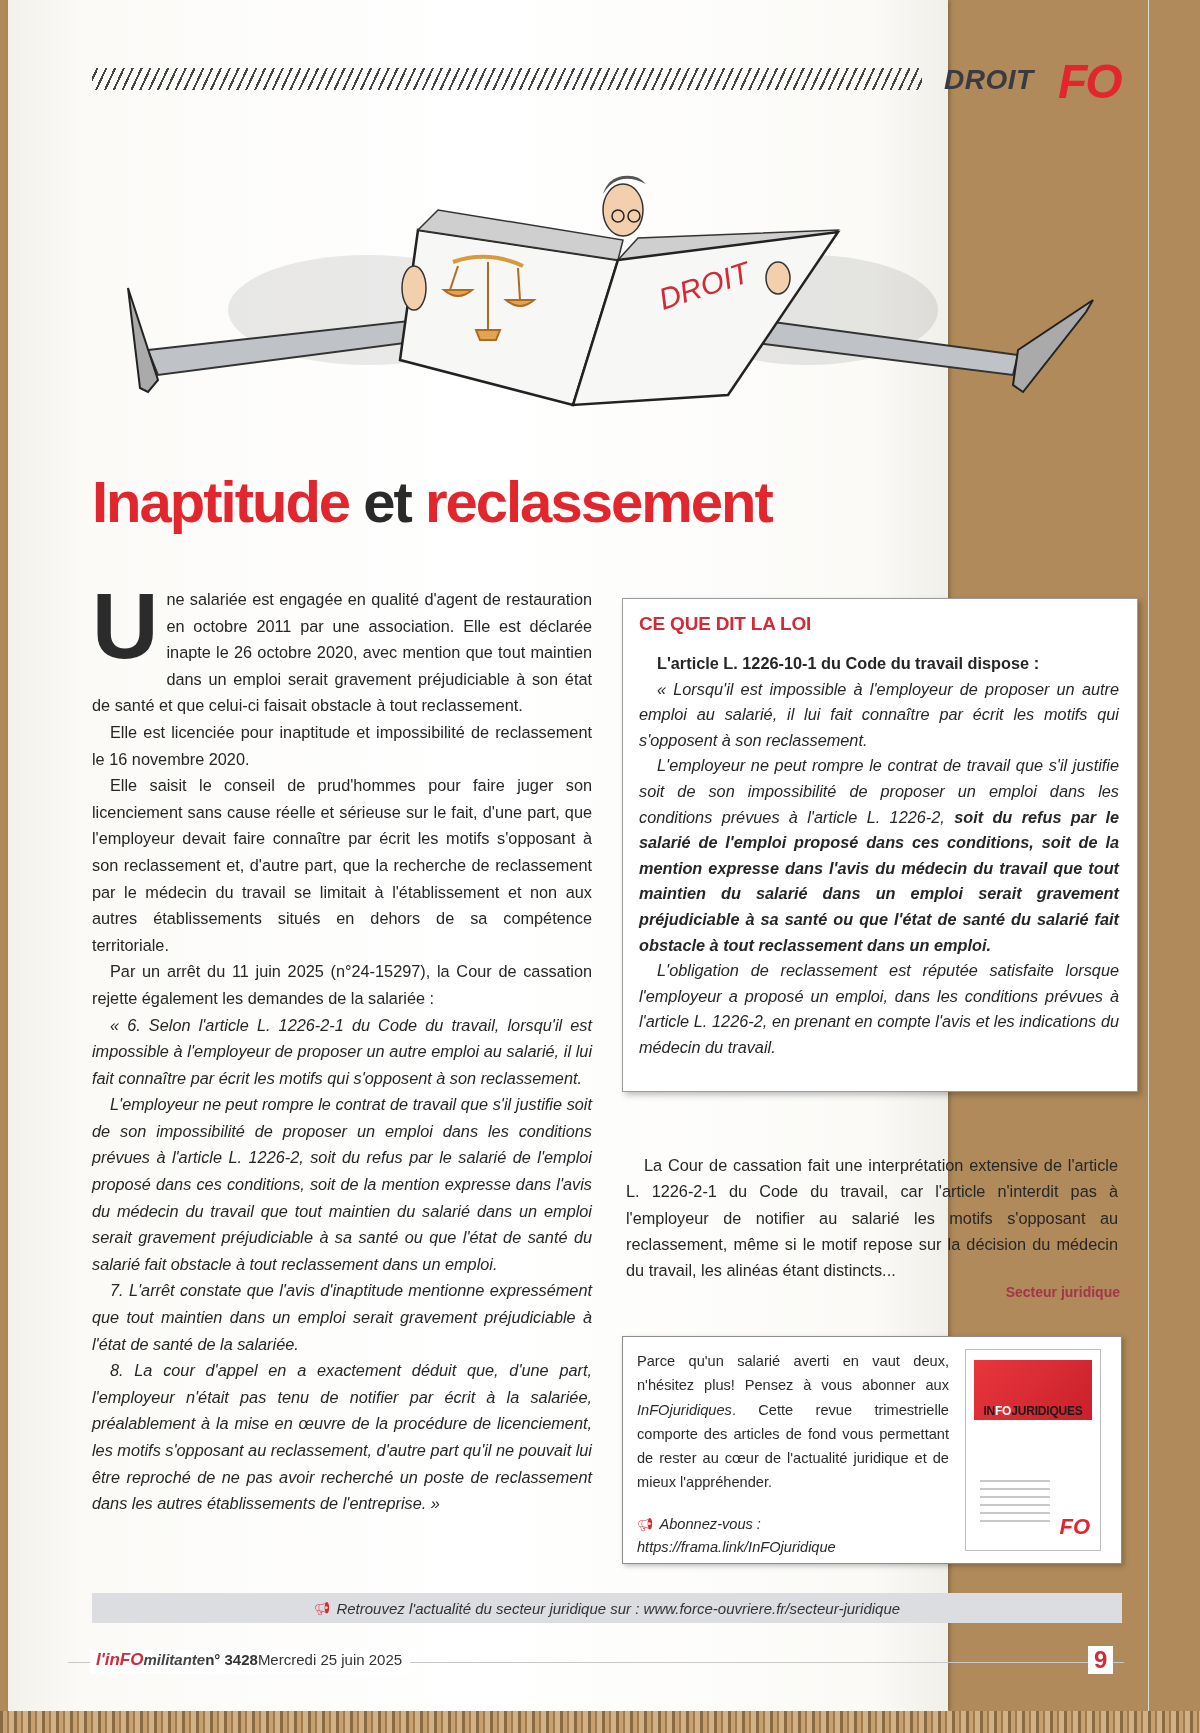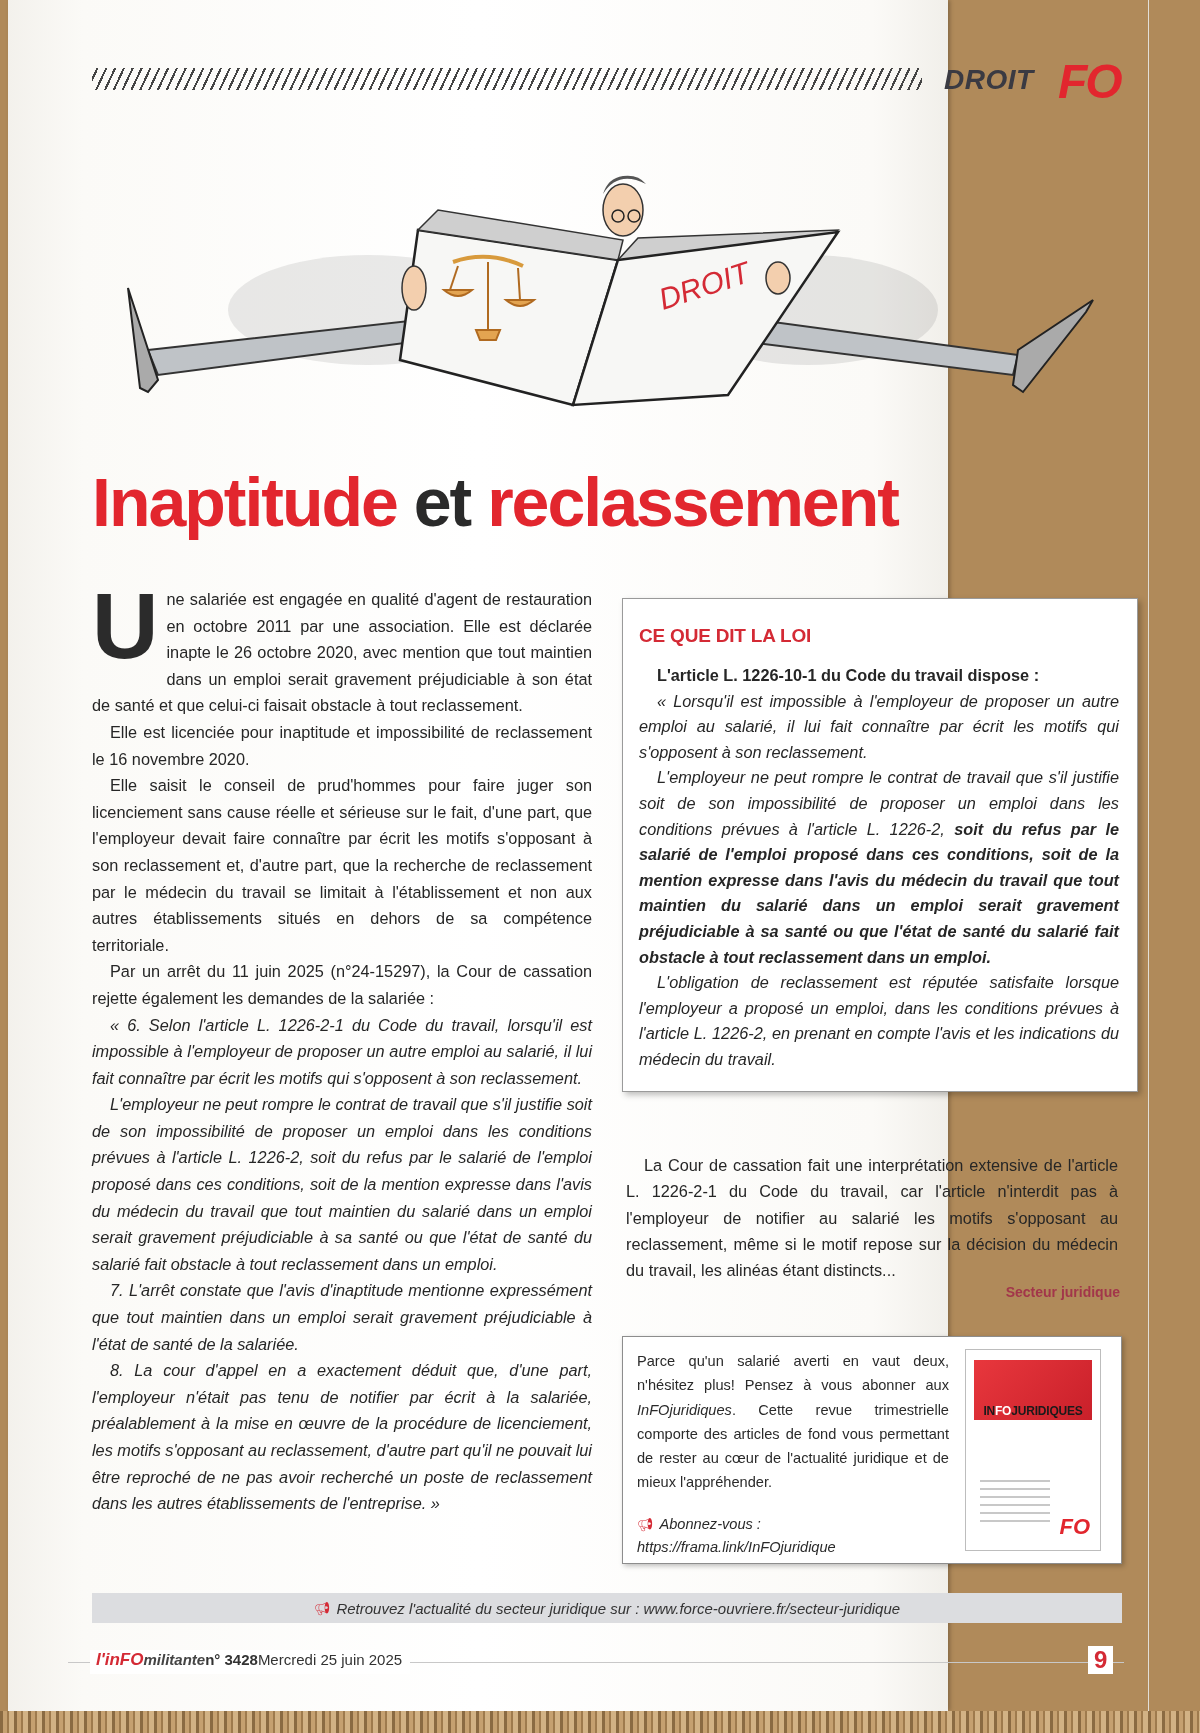--- a/index.html
+++ b/index.html
@@ -40,21 +40,21 @@
     font-weight: 900; font-style: italic; font-size: 48px; color: #e2262e;
     letter-spacing: -2px;
   }
   
   .illustration {
     position: absolute; left: 110px; top: 170px; width: 980px; height: 260px;
   }
   
   .title {
     position: absolute; left: 84px; top: 452px; width: 1040px;
-    font-size: 68px; font-weight: 900; letter-spacing: -2px; line-height: 100px;
+    font-size: 58px; font-weight: 900; letter-spacing: -2px; line-height: 100px;
     white-space: nowrap;
   }
   .title .red { color: #e2262e; }
   .title .dark { color: #2a2a2a; }
   
   .col-left {
     position: absolute; left: 84px; top: 586px; width: 500px;
     font-size: 16.3px; line-height: 26.6px; text-align: justify;
     color: #262626;
   }
@@ -63,21 +63,21 @@
   .dropcap {
     float: left; font-size: 92px; line-height: 72px; font-weight: 900;
     color: #2b2b2b; margin: 4px 8px 0 0; height: 76px;
   }
   .col-left p.quote { font-style: italic; }
   
   .law-box {
     position: absolute; left: 614px; top: 598px; width: 516px; height: 494px;
     border: 1px solid #9a9a9a; background: #fff;
     box-shadow: 3px 3px 6px rgba(0,0,0,0.25);
-    box-sizing: border-box; padding: 26px 18px 10px 16px;
+    box-sizing: border-box; padding: 14px 18px 10px 16px;
   }
   .law-title {
     font-weight: 900; font-size: 19px; color: #d42a35; letter-spacing: -0.2px;
     margin-bottom: 16px;
   }
   .law-box p {
     margin: 0; font-size: 16.3px; line-height: 25.6px; text-align: justify;
     text-indent: 18px; color: #262626;
   }
   .law-box p.intro { font-weight: 700; font-style: normal; }

